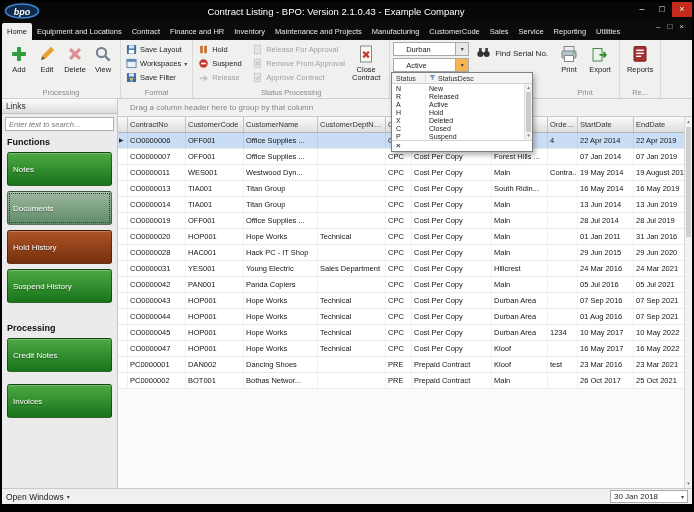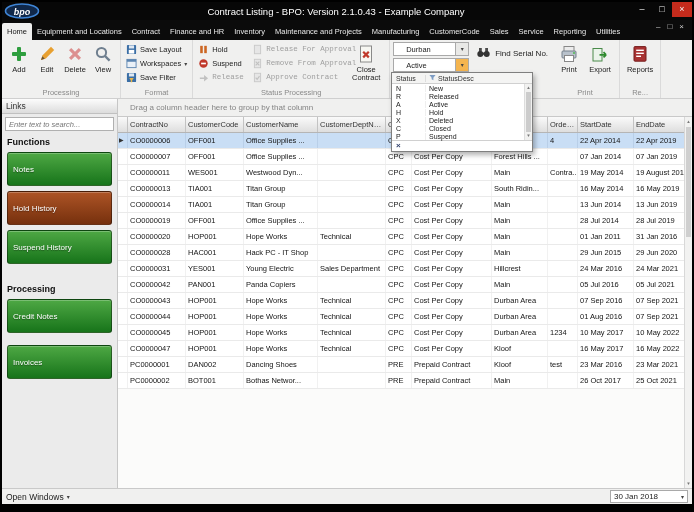--- a/index.html
+++ b/index.html
@@ -29,21 +29,21 @@
     display:flex; align-items:flex-start; flex:none; }
   .glabel { position:absolute; left:0; right:0; bottom:0; height:10px; line-height:10px;
     text-align:center; font-size:7.5px; color:#8a8a8a; white-space:nowrap; overflow:hidden; }
   .bb { width:28px; display:flex; flex-direction:column; align-items:center; font-size:7.5px;
     color:#222; text-align:center; padding-top:2px; line-height:8px; }
   .bb .ic svg { width:20px; height:20px; display:block; margin-bottom:2px; }
   .sbcol { display:flex; flex-direction:column; }
   .sb { height:14px; display:flex; align-items:center; gap:3px; font-size:7.5px; color:#222;
     padding:0 2px; white-space:nowrap; }
   .sb .ic svg { width:11px; height:11px; display:block; }
-  .dis { color:#9f9f9f;font-family:Liberation Mono, monospace; }
+  .dis { color:#9f9f9f; }
   .dis svg { opacity:.45; }
   .bigclose { width:40px; }
   .combo { width:76px; height:14px; background:#fff; border:1px solid #a9a9a9; display:flex;
     align-items:center; font-size:7.5px; color:#222; margin-bottom:2px; }
   .combo-val { flex:1; padding-left:12px; white-space:nowrap; overflow:hidden; }
   .combo-btn { width:13px; height:12px; background:#e9e9e7; border-left:1px solid #a9a9a9;
     font-size:6px; color:#444; text-align:center; line-height:12px; }
   .combo-btn.pressed { background:#f5b54f; }
   .findbtn { display:flex; align-items:center; gap:4px; font-size:8px; color:#222;
     margin:3px 0 0 7px; white-space:nowrap; }
@@ -387,20 +387,21 @@
   <div class="appbody">
 
     <div class="sidebar">
       <div class="links-head">Links</div>
       <input class="search" placeholder="Enter text to search..." style="">
       <div class="sec-head">Functions</div>
       <div>
 
           <div class="sbtn green">Notes</div>
 
+          <div class="sbtn olive">Documents</div>
 
           <div class="sbtn red">Hold History</div>
 
           <div class="sbtn green">Suspend History</div>
         </div>
       <div class="sec-head" style="margin-top:12px;">Processing</div>
       <div class="proc-sec">
 
           <div class="sbtn green">Credit Notes</div>
 

